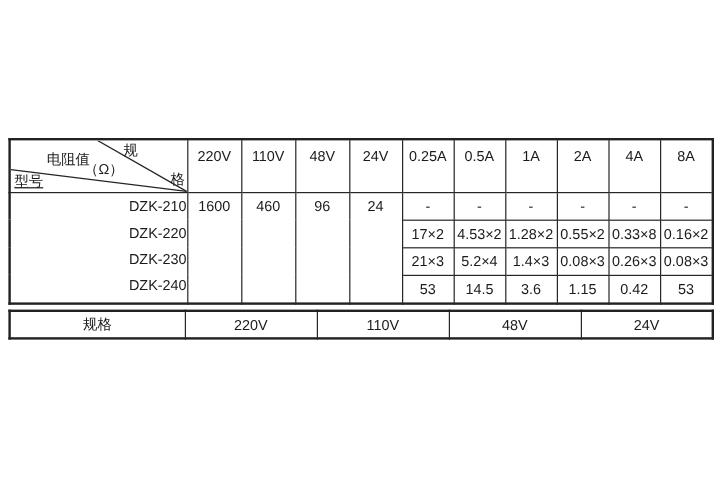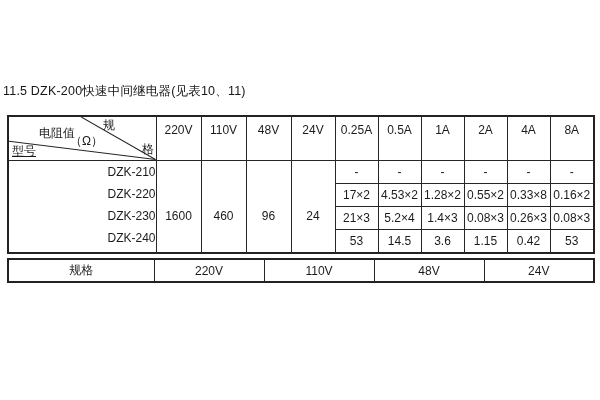--- a/index.html
+++ b/index.html
@@ -16,21 +16,21 @@
   td { border:1px solid #262626; font-size:12px; text-align:center; color:#1b1b1b;
        padding:0; overflow:hidden; white-space:nowrap; }
 
   
   .t1 { left:7px; top:115px; width:586px; border:2px solid #222; }
   .t1 .hc { height:44px; vertical-align:top; padding-top:6px; }
   .t1 .cc { height:22px; line-height:22px; }
   .t1 .model-cell { vertical-align:top;text-align:right; }
   .t1 .mrow { height:22px; line-height:22px; }
   .t1 .vcell { vertical-align:top; }
-  .t1 .vinner { margin-top:44px; height:22px; line-height:22px; }
+  .t1 .vinner { height:22px; line-height:22px; }
 
   
   .diag { position:relative; height:44px; }
   .diag-svg { position:absolute; left:0; top:0; width:100%; height:100%; display:block; }
   .diag-svg line { stroke:#262626; stroke-width:1; }
   .dl { position:absolute; font-size:12px; line-height:13px; white-space:nowrap; }
   .dl-gui  { left:94px;  top:2px;  }
   .dl-ge   { left:133px; top:26px; }
   .dl-mid  { left:30px;  top:10px; }
   .dl-unit { left:61px;  top:18px; }
@@ -38,21 +38,20 @@
 
   
   .t2 { left:7px; top:258px; width:586px; border:2px solid #222; }
   .t2 td { height:23px; vertical-align:middle;margin-left:48px; }
 </style>
 </head>
 <body>
 
 <div class="page">
 
-  <div class="title">11.5 DZK-200快速中间继电器(见表10、11)</div>
 
   <table class="t1">
     <colgroup>
       <col style="width:148px">
         <col style="width:45px">
         <col style="width:45px">
       <col style="width:45px">
         <col style="width:44px">
         <col style="width:43px">
       <col style="width:43px">

